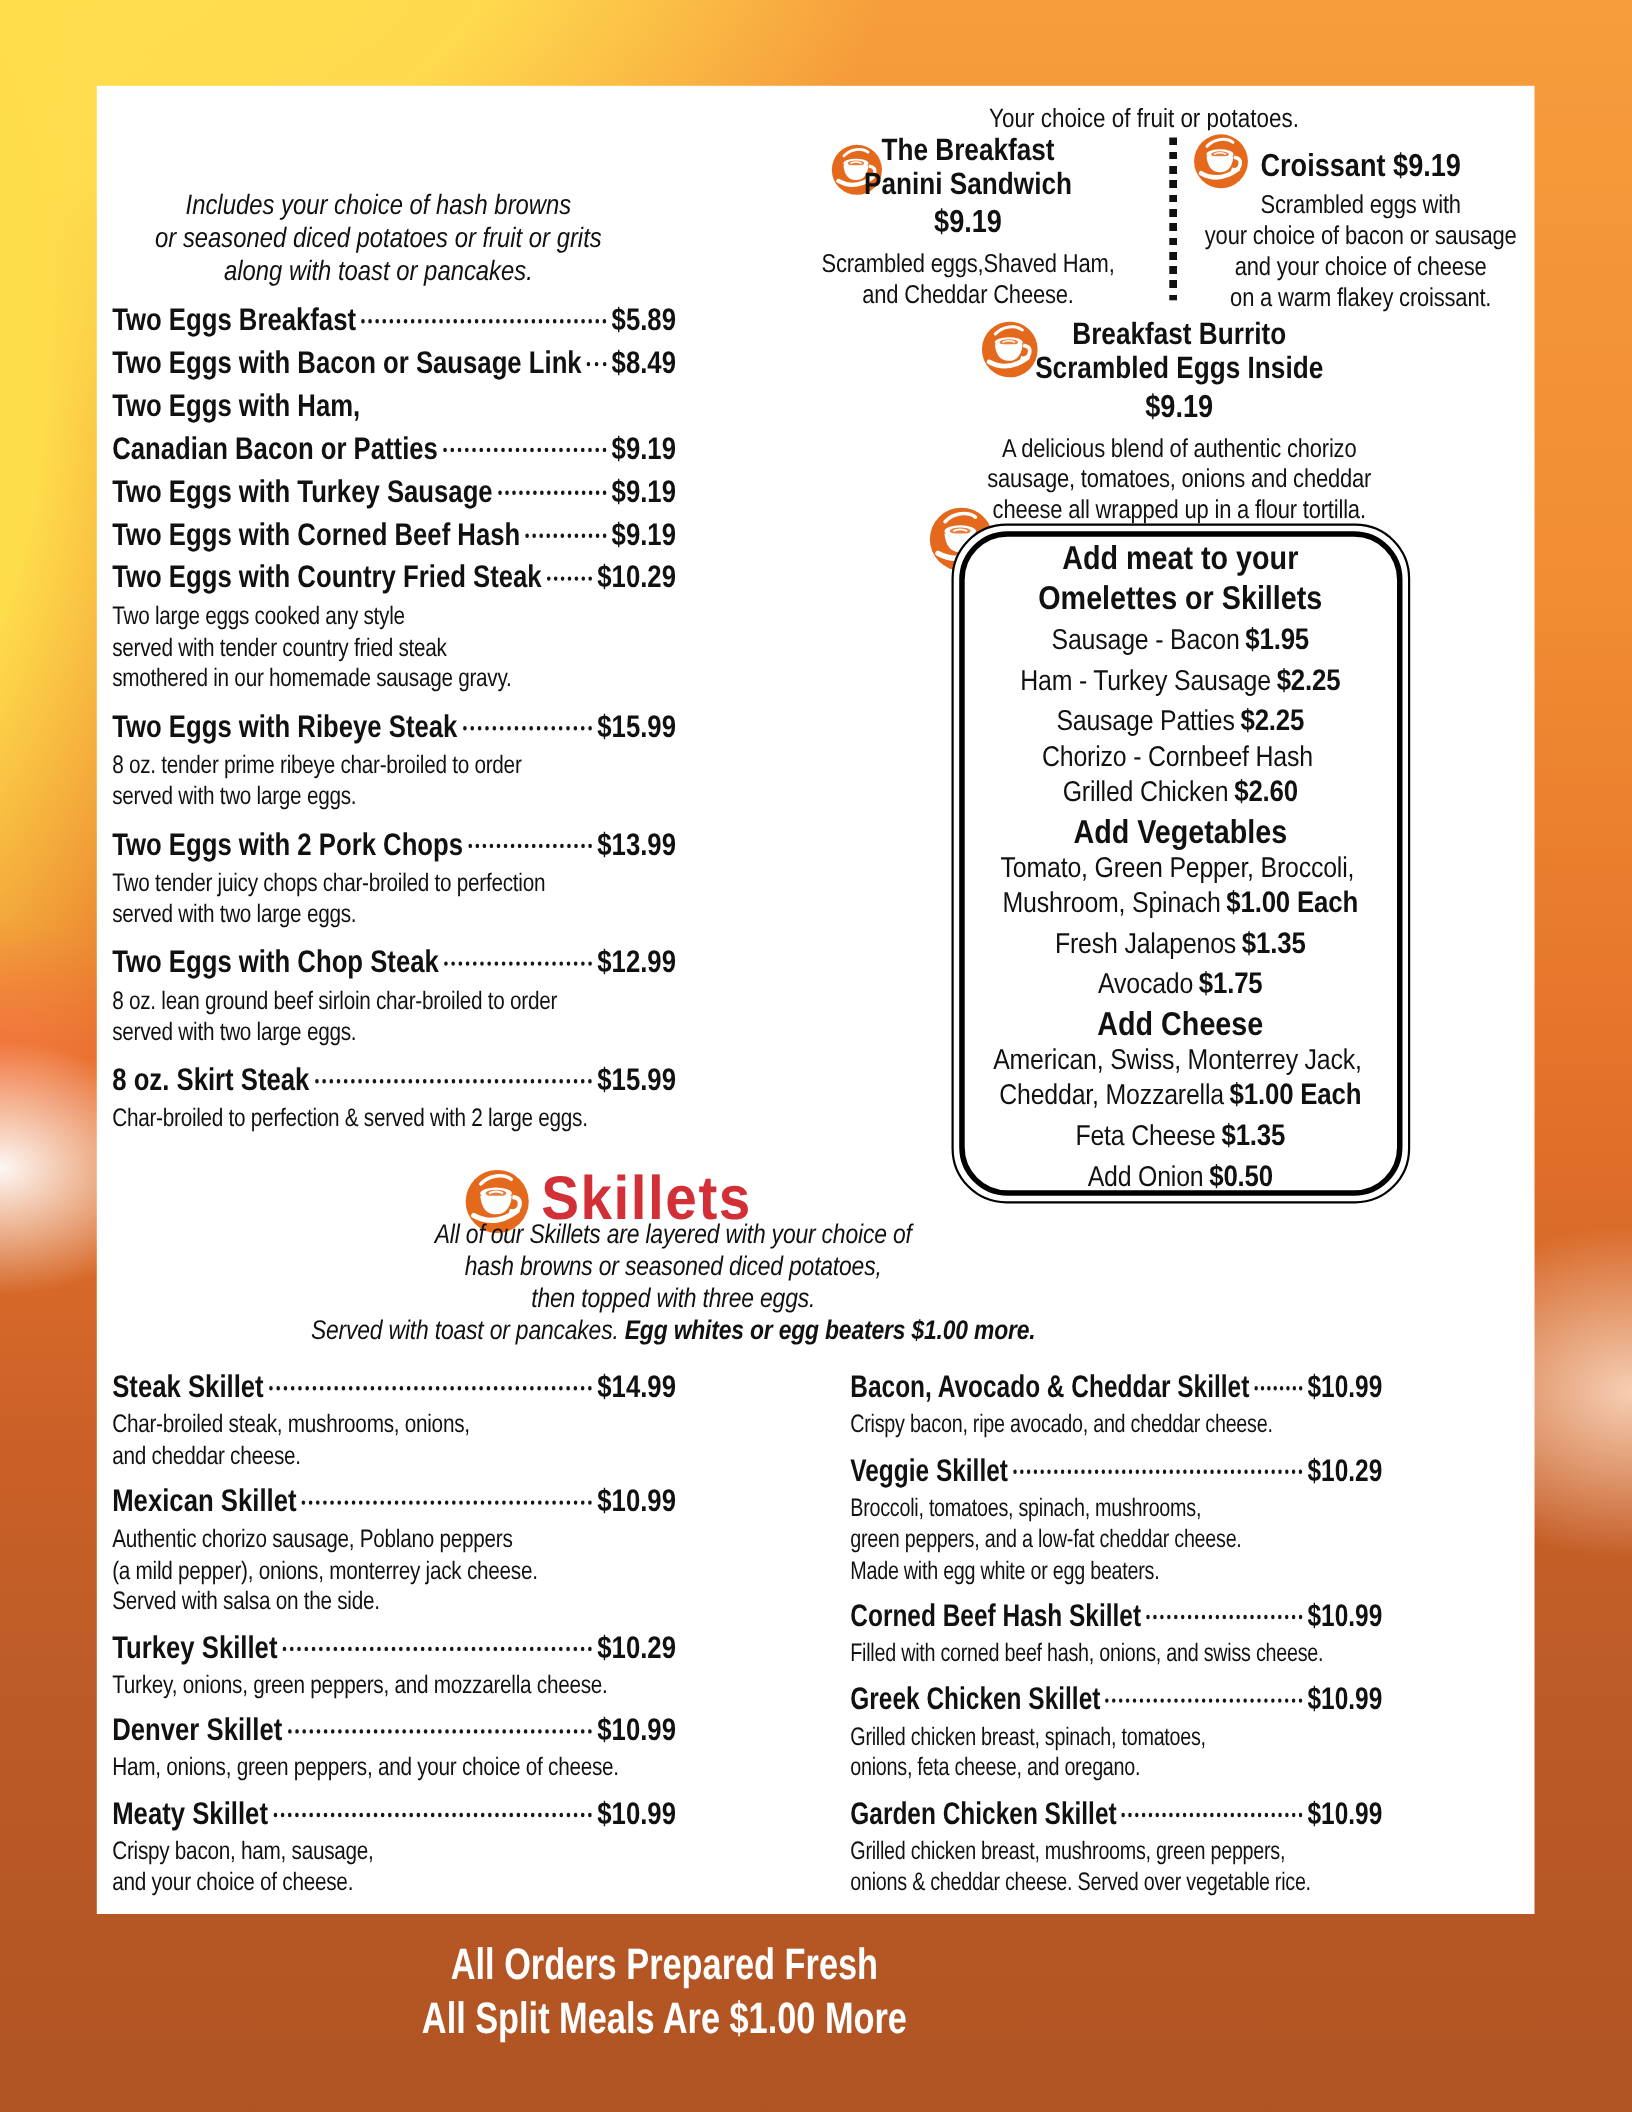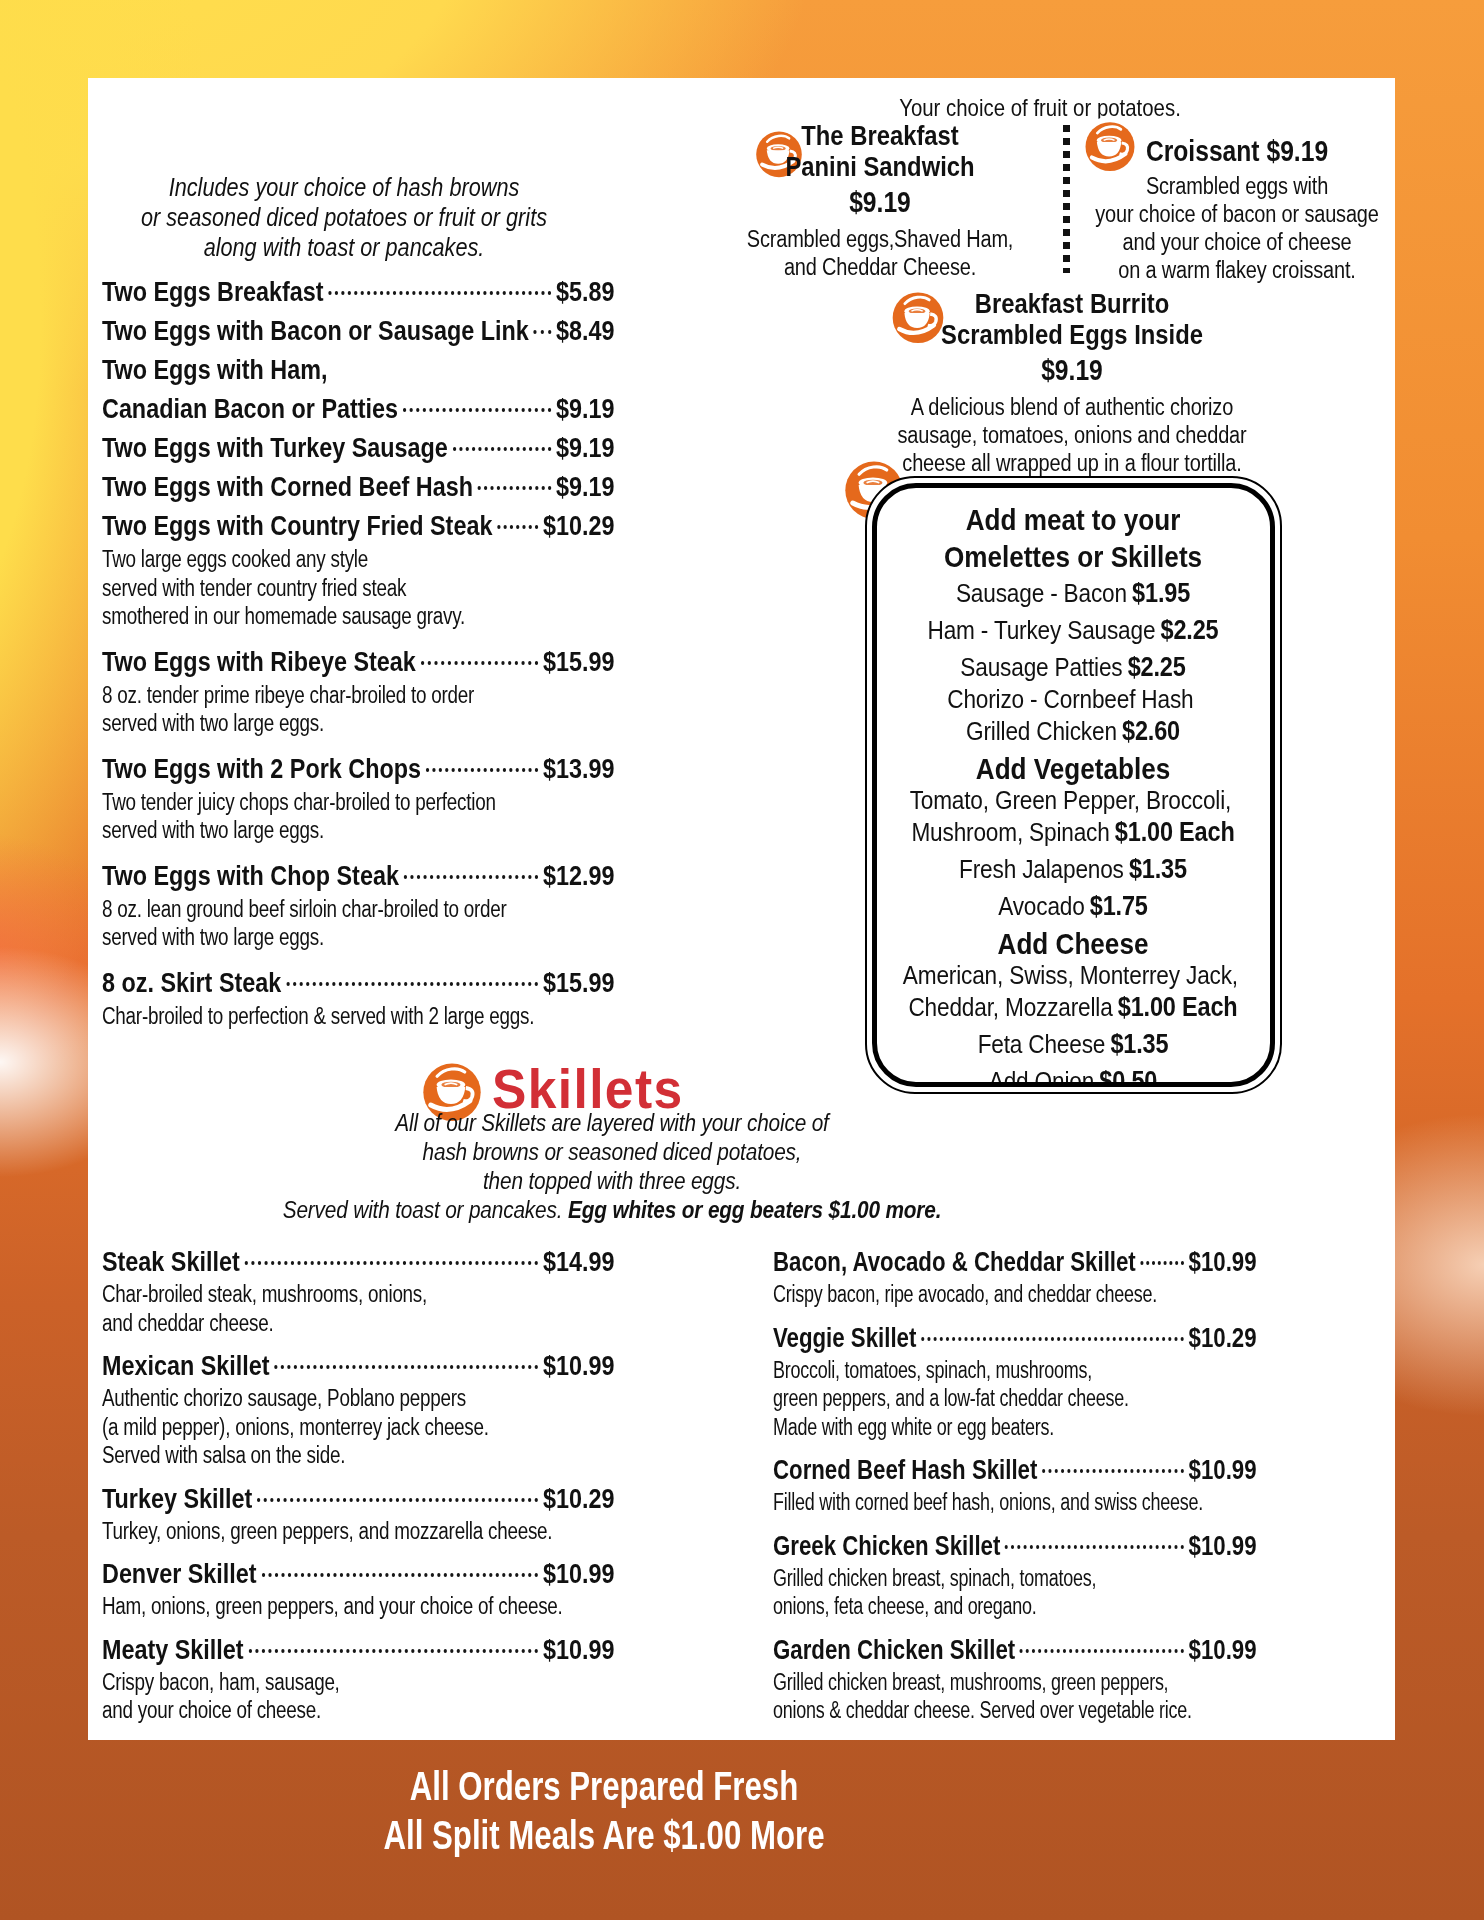--- a/index.html
+++ b/index.html
@@ -43,21 +43,21 @@
   .croissant{left:956px;top:58px;width:386px;}
   .croissant .mb-t{font-size:29px;margin-bottom:5px;}
   .burrito{left:739px;top:210px;width:490px;}
   .vdiv{position:absolute;left:975px;top:47px;width:7px;height:148px;
         background:repeating-linear-gradient(to bottom,#111 0 7px,transparent 7px 13px);}
 
   
   .meat-box{position:absolute;left:777px;top:398px;width:417px;height:618px;box-sizing:border-box;
             border:2.5px solid #000;border-radius:50px;padding:5px;background:#fff;}
   .meat-inner{width:100%;height:100%;box-sizing:border-box;border:5px solid #000;border-radius:44px;
-              padding-top:13px;overflow:hidden;}
+              padding-top:1px;overflow:hidden;}
   .box-content{width:460px;margin-left:-34px;text-align:center;transform:scaleX(.87);transform-origin:50% 0;}
   .bh{font-size:30px;font-weight:700;line-height:37px;}
   .bline{font-size:26px;line-height:37px;letter-spacing:-0.2px;}
   .bline b{font-size:27px;margin-left:6px;}
   .bline.tight{line-height:27px;}
 
   
   .sk-header{position:absolute;left:330px;top:976px;width:480px;display:flex;align-items:center;gap:6px;}
   .sk-header .cup{width:68px;height:68px;}
   .sk-intro{position:absolute;left:94px;top:1030px;width:860px;text-align:center;font-style:italic;

